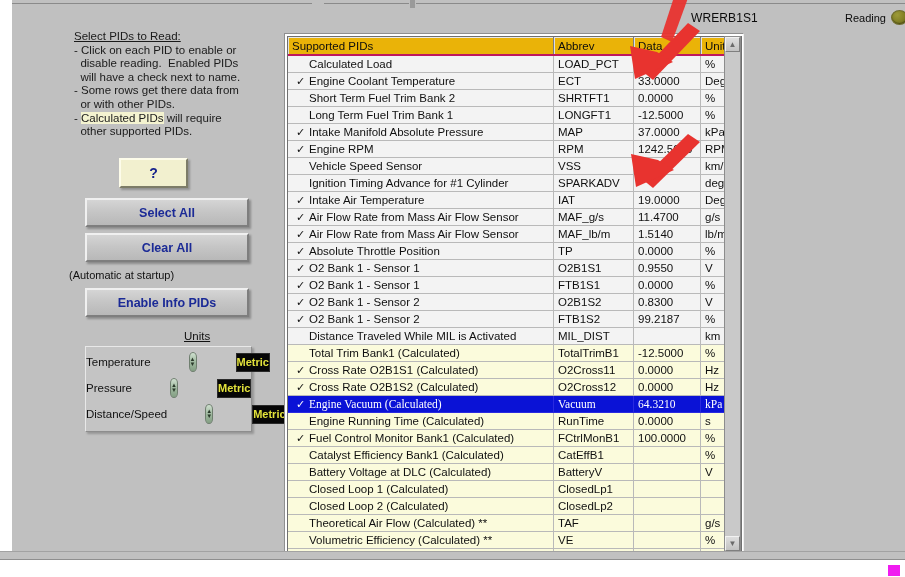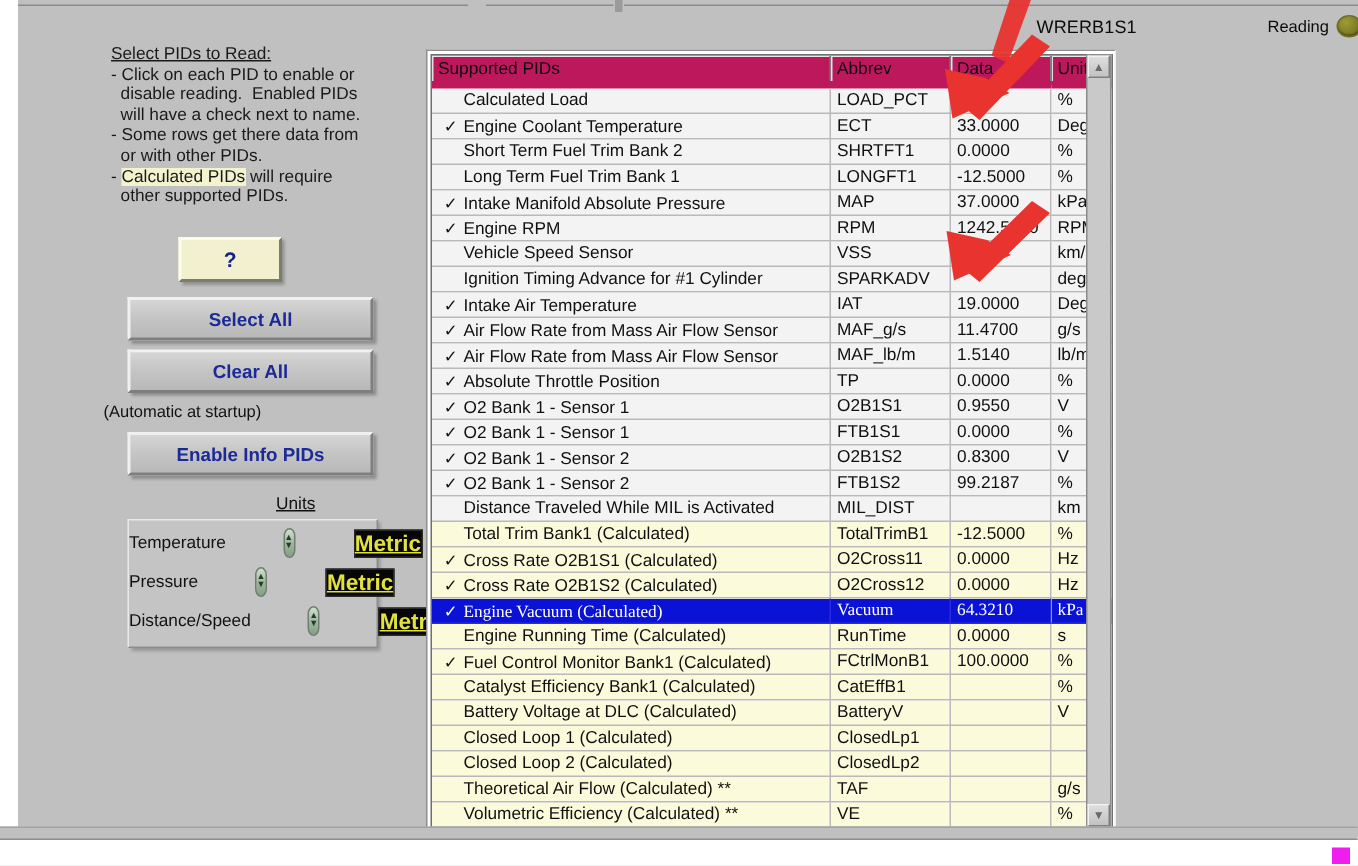--- a/index.html
+++ b/index.html
@@ -95,41 +95,40 @@
     width:12px;height:18px;margin-right:3px;
     background:linear-gradient(180deg,#cfe0cf 0%,#9fb89f 50%,#84a084 100%);
     border:1px solid #6f7f6f;border-radius:6px/8px;
     display:flex;flex-direction:column;align-items:center;justify-content:center;
     line-height:5px;color:#2a3a2a;font-size:6px;
     cursor:pointer;
   }
   .lcd{
     width:73px;height:17px;background:#060606;
     display:flex;align-items:center;justify-content:center;
-    color:#e2e23b;font-size:15px;font-weight:bold;
+    color:#e2e23b;font-size:11px;font-weight:bold;
     border:1px solid #2a2a2a;
     cursor:pointer;
-    text-decoration:underline;
   }
 
   
   #table-panel{
     position:absolute;left:272px;top:33px;width:460px;height:521px;
     background:#ffffff;
     border-top:1px solid #8f8f8f;border-left:1px solid #8f8f8f;
     border-right:1px solid #efefef;border-bottom:1px solid #efefef;
     box-sizing:border-box;
   }
   .tbl-inner{position:absolute;left:2px;top:2px;width:455px;height:516px;overflow:hidden;
     border:1px solid #6f6f6f;box-sizing:border-box;background:#fff;}
   table.pid{border-collapse:collapse;width:437px;table-layout:fixed;font-size:11.5px;}
   table.pid th{
-    background:#be185d;color:#0d0d0d;font-weight:normal;text-align:left;
+    background:#eab308;color:#0d0d0d;font-weight:normal;text-align:left;
     height:17px;padding:0 0 0 4px;
-    border-right:1px solid #7d7d7d;border-bottom:5px solid #be185d;
+    border-right:1px solid #7d7d7d;border-bottom:2px solid #be185d;
     box-shadow:inset 0 1px 0 #e8e8e8,inset 1px 0 0 #e0e0e0;
   }
   table.pid td{
     height:16px;padding:0 0 0 4px;color:#101010;
     border-right:1px solid #b9b9b9;border-bottom:1px solid #b9b9b9;
     white-space:nowrap;overflow:hidden;
   }
   tr.r-normal td{background:#f3f3f3;}
   tr.r-calc td{background:#fbfbdc;}
   tr.r-sel td{background:#0a12d6;color:#ffffff;border-right:1px solid #2a2ae0;border-bottom:1px solid #2a2ae0;font-family:Liberation Serif, serif;}

